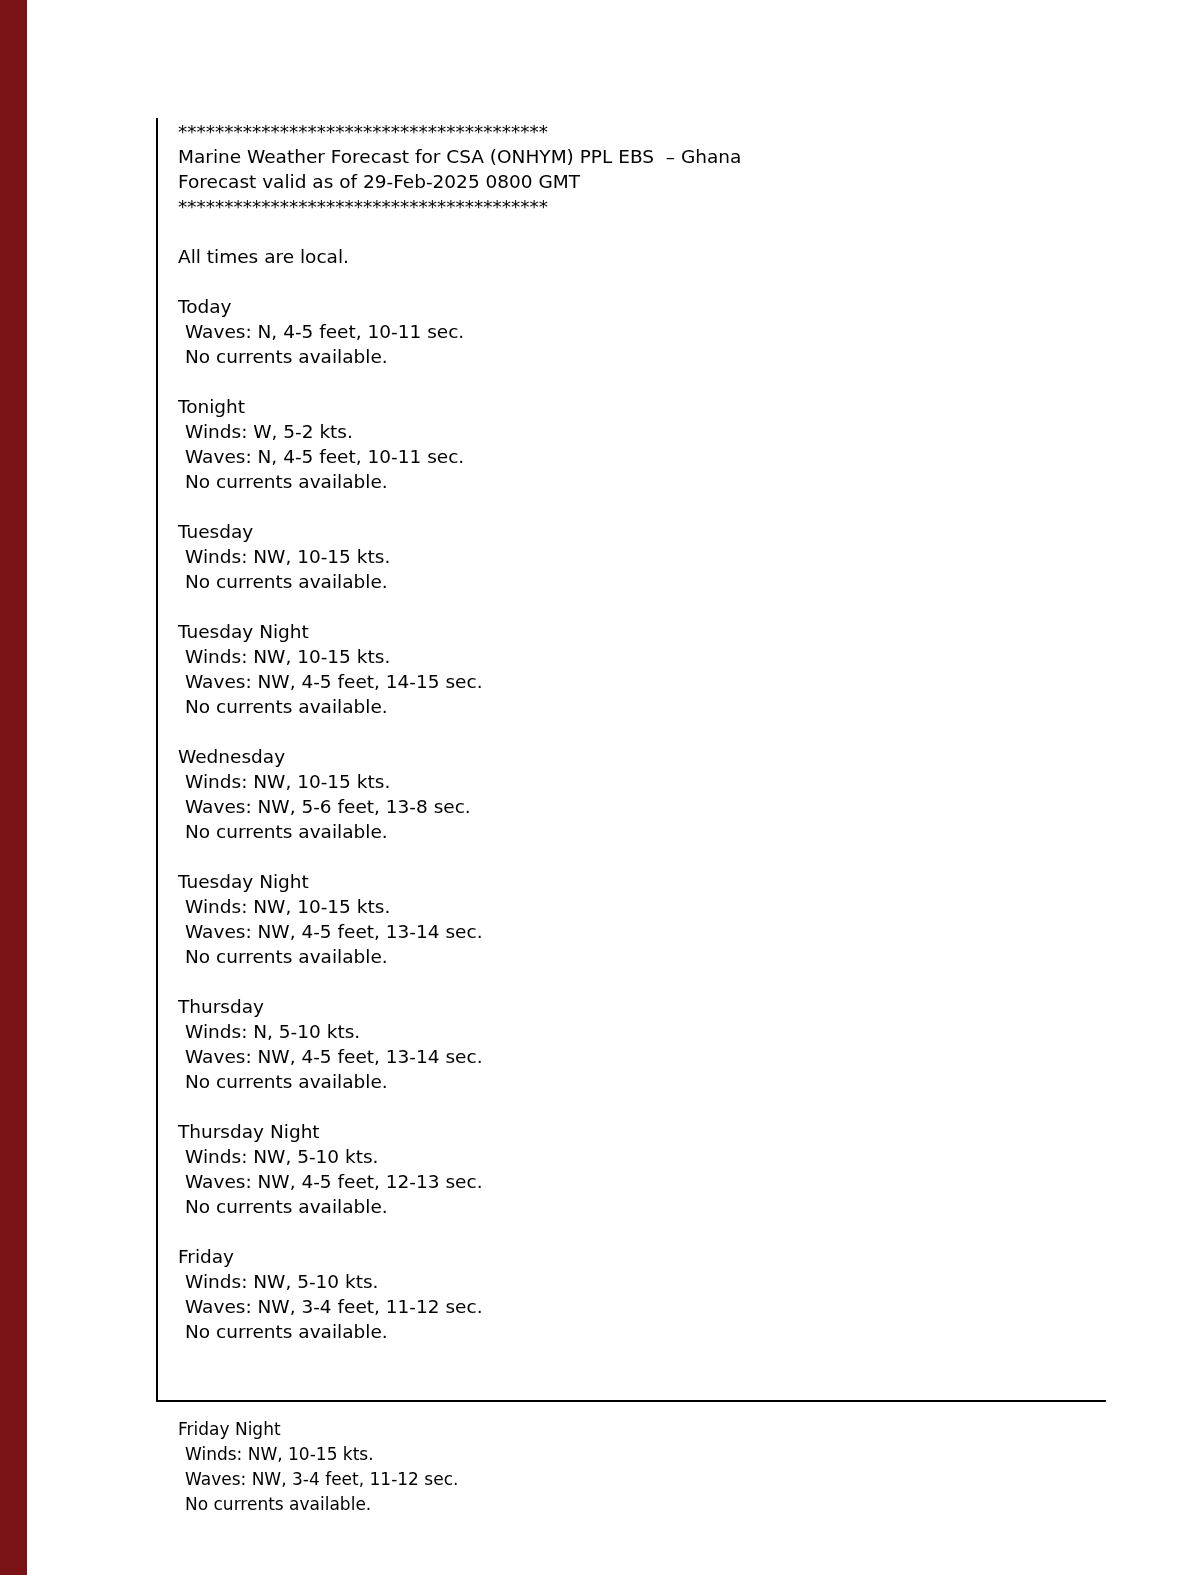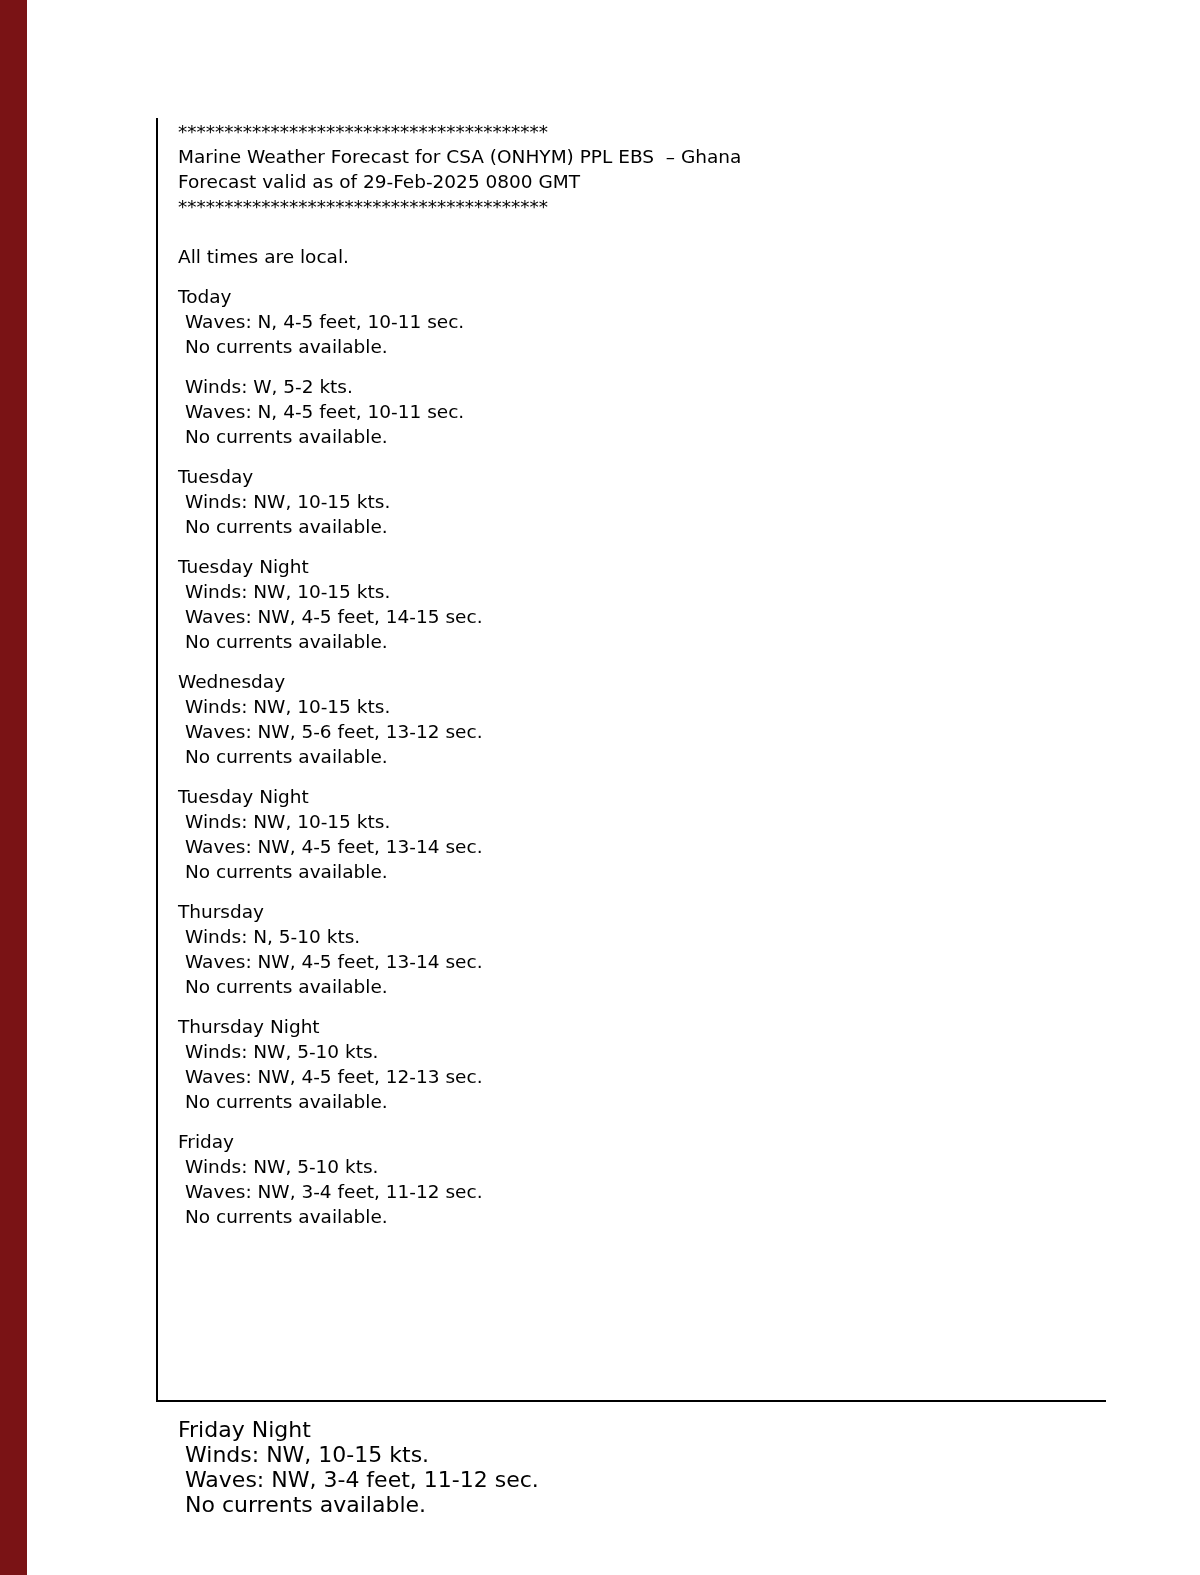--- a/index.html
+++ b/index.html
@@ -27,28 +27,28 @@
     border-bottom: 2px solid #000000;
     padding-left: 20px;
     padding-top: 1px;
     box-sizing: content-box;
     font-size: 18.5px;
     line-height: 25px;
     overflow: hidden;
   }
   .line { white-space: pre; }
   .blank-line { height: 25px; }
-  .section { margin-top: 15px; }
+  .section { margin-top: 25px; }
   .section .detail { padding-left: 7px; white-space: pre; }
   .section .day { white-space: pre; }
   #after-box {
     position: absolute;
     left: 178px;
     top: 1417px;
-    font-size: 22px;
+    font-size: 17px;
     line-height: 25px;
   }
   #after-box .section { margin-top: 0; }
 </style>
 </head>
 <body>
 
 <div id="page" style="background: rgb(255, 255, 255);">
 
   <div id="accent-stripe" style="background: rgb(122, 19, 21);"></div>
@@ -60,39 +60,40 @@
     <div class="line">****************************************</div>
     <div class="blank-line"></div>
     <div class="line">All times are local.</div>
     <div id="in-box-sections">
         <div class="section">
       <div class="day">Today</div>
       <div class="detail">Waves: N, 4-5 feet, 10-11 sec.</div>
       <div class="detail">No currents available.</div>
     </div>
         <div class="section">
+      <div class="day">Tonight</div>
       <div class="detail">Winds: W, 5-2 kts.</div>
       <div class="detail">Waves: N, 4-5 feet, 10-11 sec.</div>
       <div class="detail">No currents available.</div>
     </div>
         <div class="section">
       <div class="day">Tuesday</div>
       <div class="detail">Winds: NW, 10-15 kts.</div>
       <div class="detail">No currents available.</div>
     </div>
         <div class="section">
       <div class="day">Tuesday Night</div>
       <div class="detail">Winds: NW, 10-15 kts.</div>
       <div class="detail">Waves: NW, 4-5 feet, 14-15 sec.</div>
       <div class="detail">No currents available.</div>
     </div>
         <div class="section">
       <div class="day">Wednesday</div>
       <div class="detail">Winds: NW, 10-15 kts.</div>
-      <div class="detail">Waves: NW, 5-6 feet, 13-12 sec.</div>
+      <div class="detail">Waves: NW, 5-6 feet, 13-8 sec.</div>
       <div class="detail">No currents available.</div>
     </div>
         <div class="section">
       <div class="day">Tuesday Night</div>
       <div class="detail">Winds: NW, 10-15 kts.</div>
       <div class="detail">Waves: NW, 4-5 feet, 13-14 sec.</div>
       <div class="detail">No currents available.</div>
     </div>
         <div class="section">
       <div class="day">Thursday</div>

